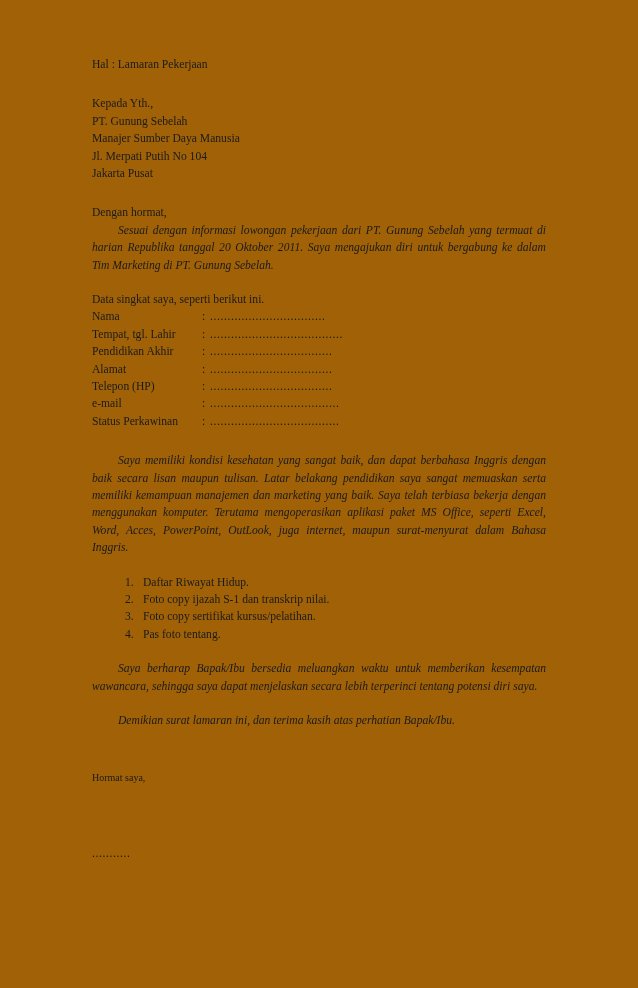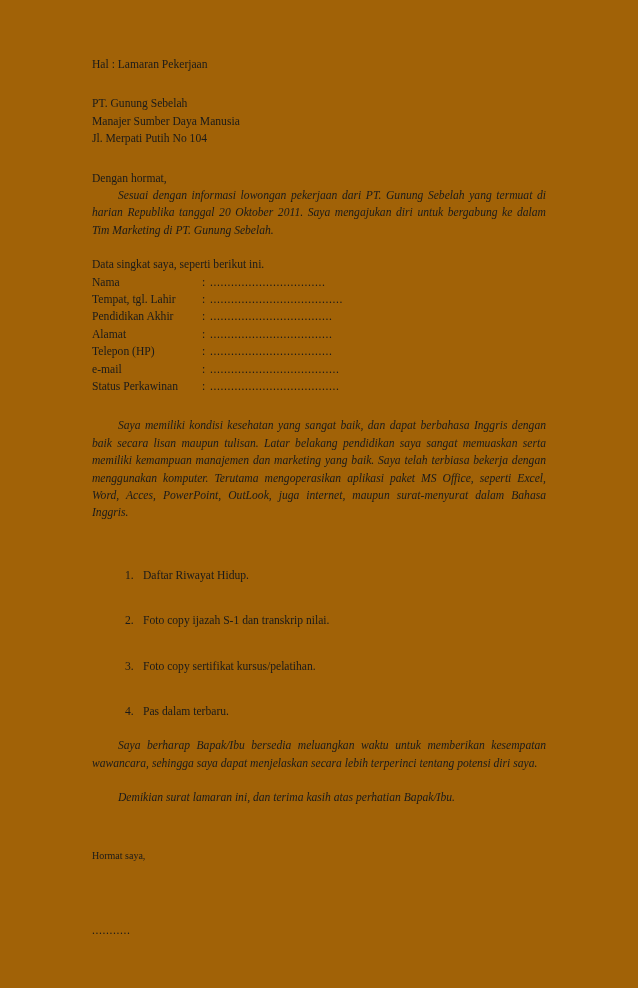--- a/index.html
+++ b/index.html
@@ -98,21 +98,20 @@
     line-height: 17.4px;
   }
   .att-num {
     width: 18px;
     flex: 0 0 18px;
     margin-left: 33px;
     text-align: left;
   }
   .att-text {
     flex: 1 1 auto;
-    margin-top: 28px;
   }
 
   .sig-line {
     font-size: 11.6px;
     line-height: 17.4px;
     letter-spacing: 0.6px;
   }
   .closing {
     font-size: 10px;
     line-height: 17.4px;
@@ -121,23 +120,25 @@
 </head>
 <body>
 
 <div class="page">
   <div class="sheet">
 
     <div class="line block">Hal : Lamaran Pekerjaan</div>
 
     <div class="gap-lg"></div>
 
+    <div class="line block">Kepada Yth.,</div>
     <div class="line block">PT. Gunung Sebelah</div>
     <div class="line block">Manajer Sumber Daya Manusia</div>
     <div class="line block">Jl. Merpati Putih No 104</div>
+    <div class="line block">Jakarta Pusat</div>
 
     <div class="gap-lg"></div>
 
     <div class="line block">Dengan hormat,</div>
 
     <p class="para indent">Sesuai dengan informasi lowongan pekerjaan dari PT. Gunung Sebelah yang termuat di harian Republika tanggal 20 Oktober 2011. Saya mengajukan diri untuk bergabung ke dalam Tim Marketing di PT. Gunung Sebelah.</p>
 
     <div class="gap-md"></div>
 
     <div class="line block">Data singkat saya, seperti berikut ini.</div>
@@ -195,21 +196,21 @@
       <li>
         <span class="att-num">2.</span>
         <span class="att-text">Foto copy ijazah S-1 dan transkrip nilai.</span>
       </li>
       <li>
         <span class="att-num">3.</span>
         <span class="att-text">Foto copy sertifikat kursus/pelatihan.</span>
       </li>
       <li>
         <span class="att-num">4.</span>
-        <span class="att-text">Pas dalam terbaru.</span>
+        <span class="att-text">Pas foto tentang.</span>
       </li>
     </ol>
 
     <div class="gap-md"></div>
 
     <p class="para indent">Saya berharap Bapak/Ibu bersedia meluangkan waktu untuk memberikan kesempatan wawancara, sehingga saya dapat menjelaskan secara lebih terperinci tentang potensi diri saya.</p>
 
     <div class="gap-md"></div>
 
     <p class="para indent noindent" style="text-indent:26px;">Demikian surat lamaran ini, dan terima kasih atas perhatian Bapak/Ibu.</p>

